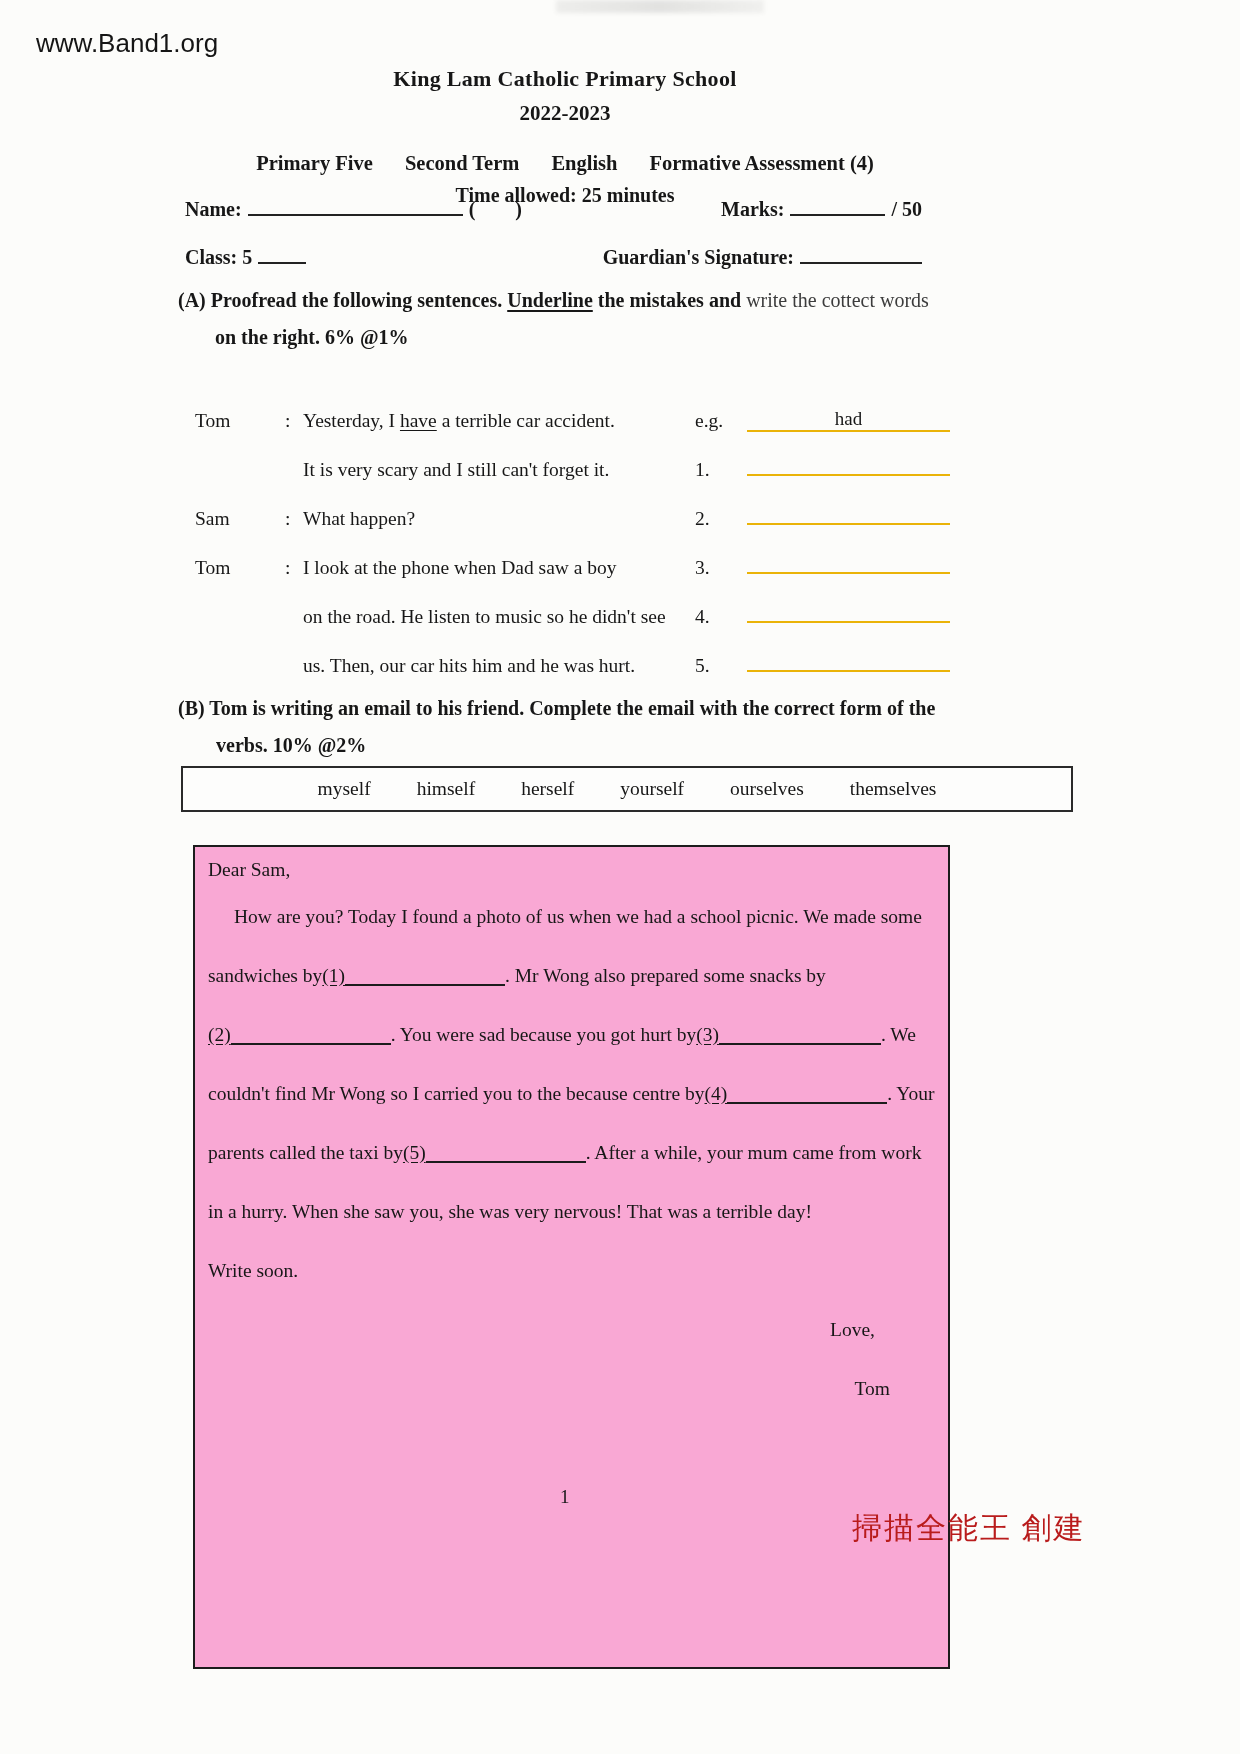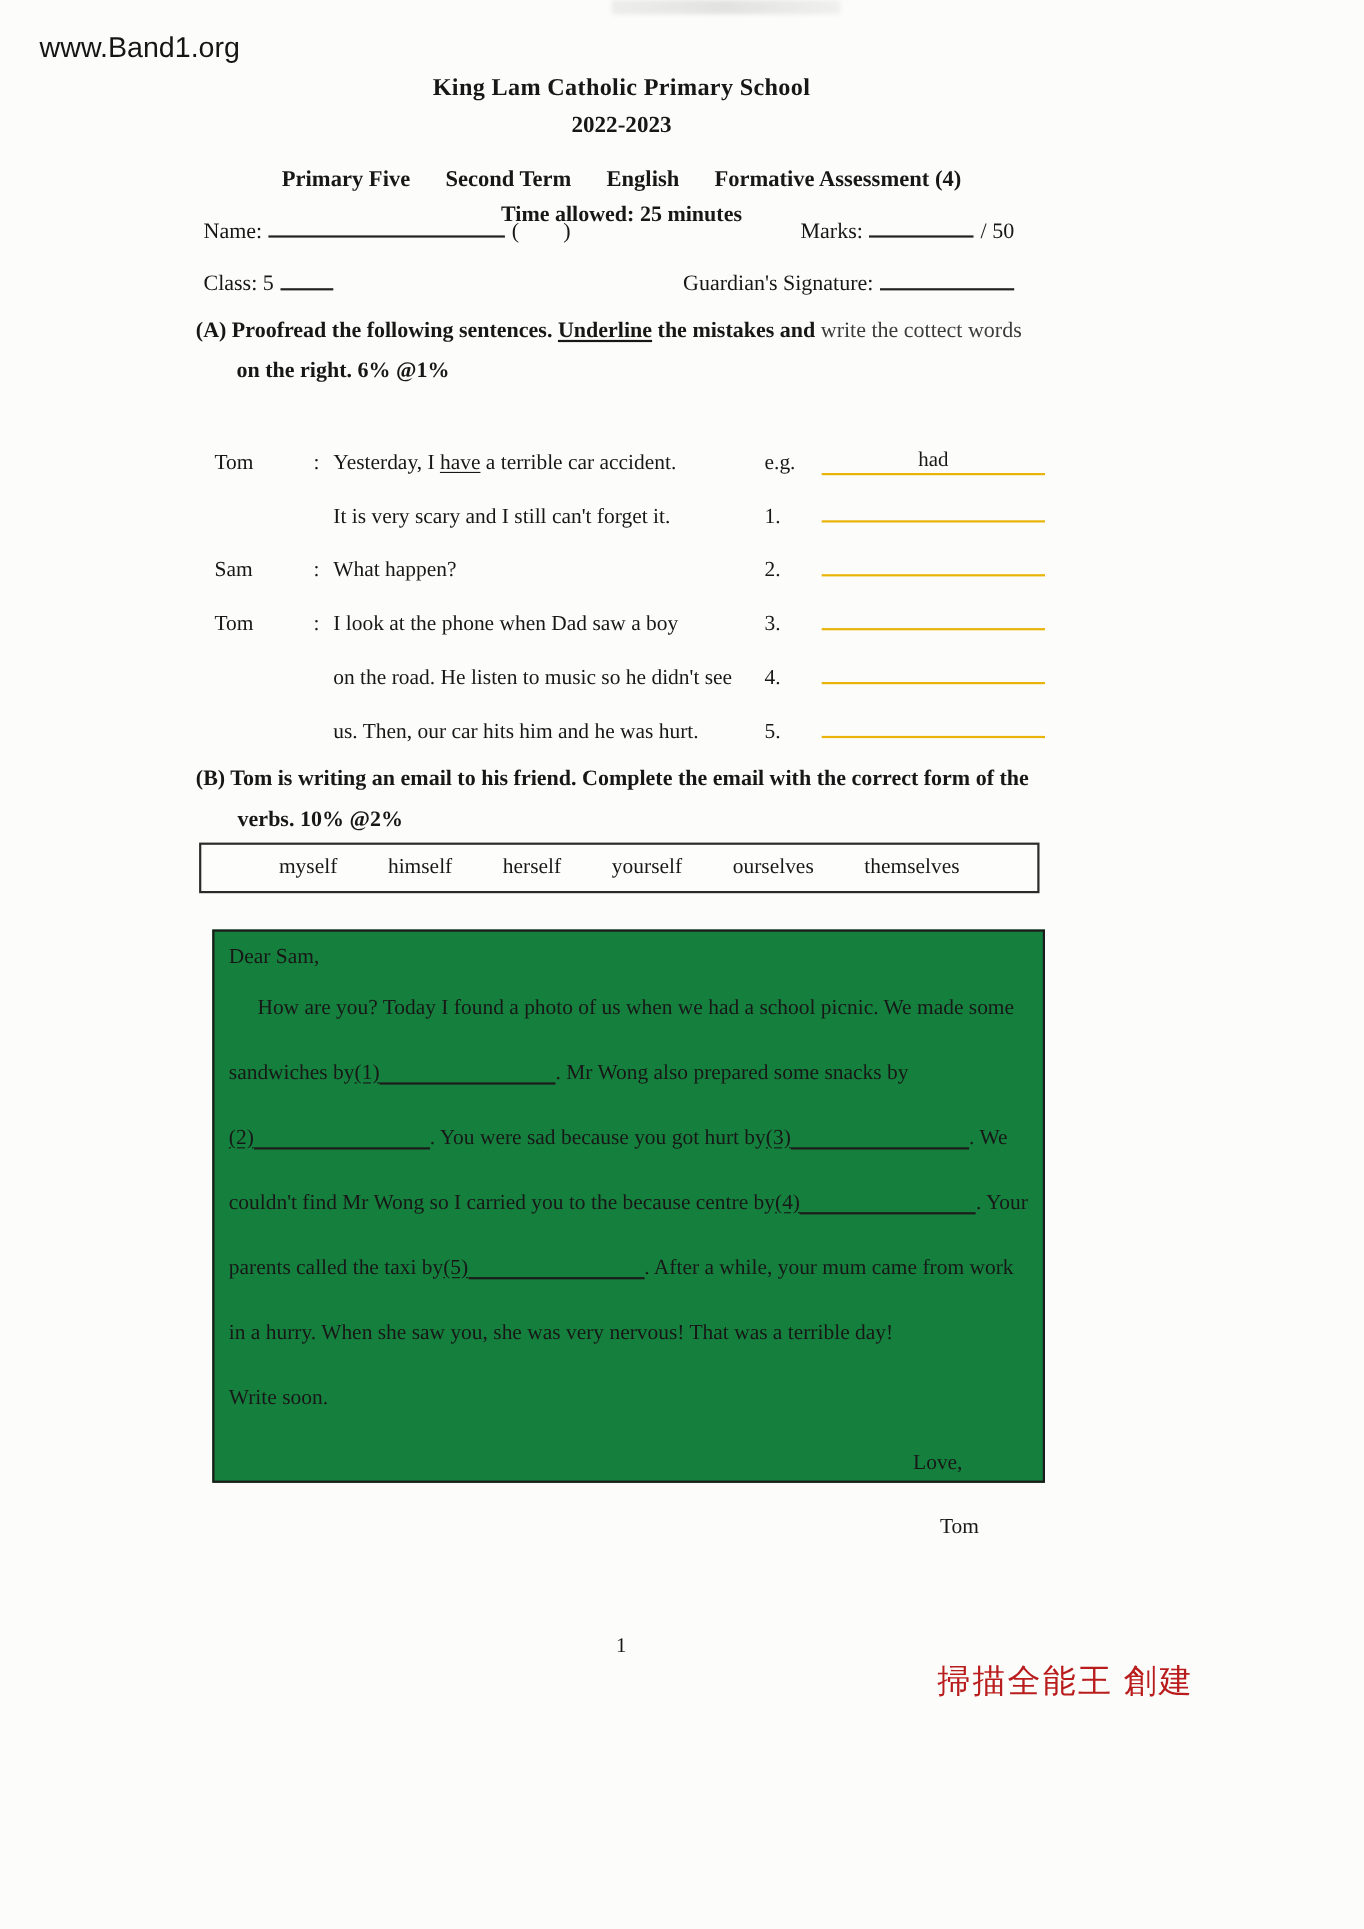--- a/index.html
+++ b/index.html
@@ -25,21 +25,21 @@
   .h-year { font-size:21px; margin-top:9px; }
   .h-parts { margin-top:26px; display:flex; justify-content:center; gap:32px; font-size:20.5px; }
   .h-time { margin-top:9px; font-size:20px; }
 
   .blank { display:inline-block; border-bottom:2px solid #222; height:20px; vertical-align:-4px; }
   .w215 { width:215px; } .w95 { width:95px; } .w48 { width:48px; } .w122 { width:122px; }
 
   .row-name, .row-class {
     position:absolute; left:185px; width:737px;
     display:flex; justify-content:space-between; align-items:baseline;
-    font-weight:normal; font-size:20px;
+    font-weight:bold; font-size:20px;
   }
   .row-name { top:196px; }
   .row-class { top:244px; }
   .pre { white-space:pre; }
   .grp { display:flex; align-items:baseline; gap:6px; }
 
   .secA-head { position:absolute; top:282px; left:178px; width:800px; font-weight:bold; font-size:20px; line-height:37px; }
   .secA-line2 { padding-left:37px; }
   .u-bold { text-decoration:underline; text-underline-offset:3px; }
   .light { font-weight:normal; color:#3c3c3c; }
@@ -51,29 +51,29 @@
   .d-text { width:392px; }
   .d-text .u { text-decoration:underline; text-underline-offset:3px; }
   .d-num { width:52px; }
   .d-ans { flex:1; }
   .ansline { display:inline-block; width:100%; border-bottom:2px solid #eab308; text-align:center; min-height:24px; font-size:19px; }
 
   .secB-head { position:absolute; top:690px; left:178px; width:800px; font-weight:bold; font-size:20px; line-height:37px; }
   .secB-line2 { padding-left:38px; }
 
   .wordbank {
-    position:absolute; top:766px; left:181px; width:764px; height:46px;
+    position:absolute; top:766px; left:181px; width:892px; height:46px;
     border:2px solid #2a2a2a; background:#fdfdfc;
     display:flex; align-items:center; justify-content:center; gap:46px;
     font-size:19.5px;
   }
 
   .emailbox {
-    position:absolute; top:845px; left:193px; width:757px; height:503px;
-    border:2px solid #1c1c1c; background:#15803d;
+    position:absolute; top:845px; left:193px; width:757px; height:824px;
+    border:2px solid #1c1c1c; background:#f9a8d4;
     padding:8px 13px 0 13px; font-size:19.5px;
   }
   .eline { min-height:59px; display:flex; align-items:center; }
   .eline-first { min-height:32px; align-items:flex-start; padding-top:4px; }
   .eline-indent { padding-left:26px; }
   .bnum { text-decoration:underline; text-underline-offset:3px; }
   .eblank { display:inline-block; border-bottom:2px solid #1c1c1c; height:20px; width:160px; vertical-align:-4px; }
   .eblank.b3 { width:162px; }
   .e-right { justify-content:flex-end; }
   .pr60 { padding-right:60px; }

